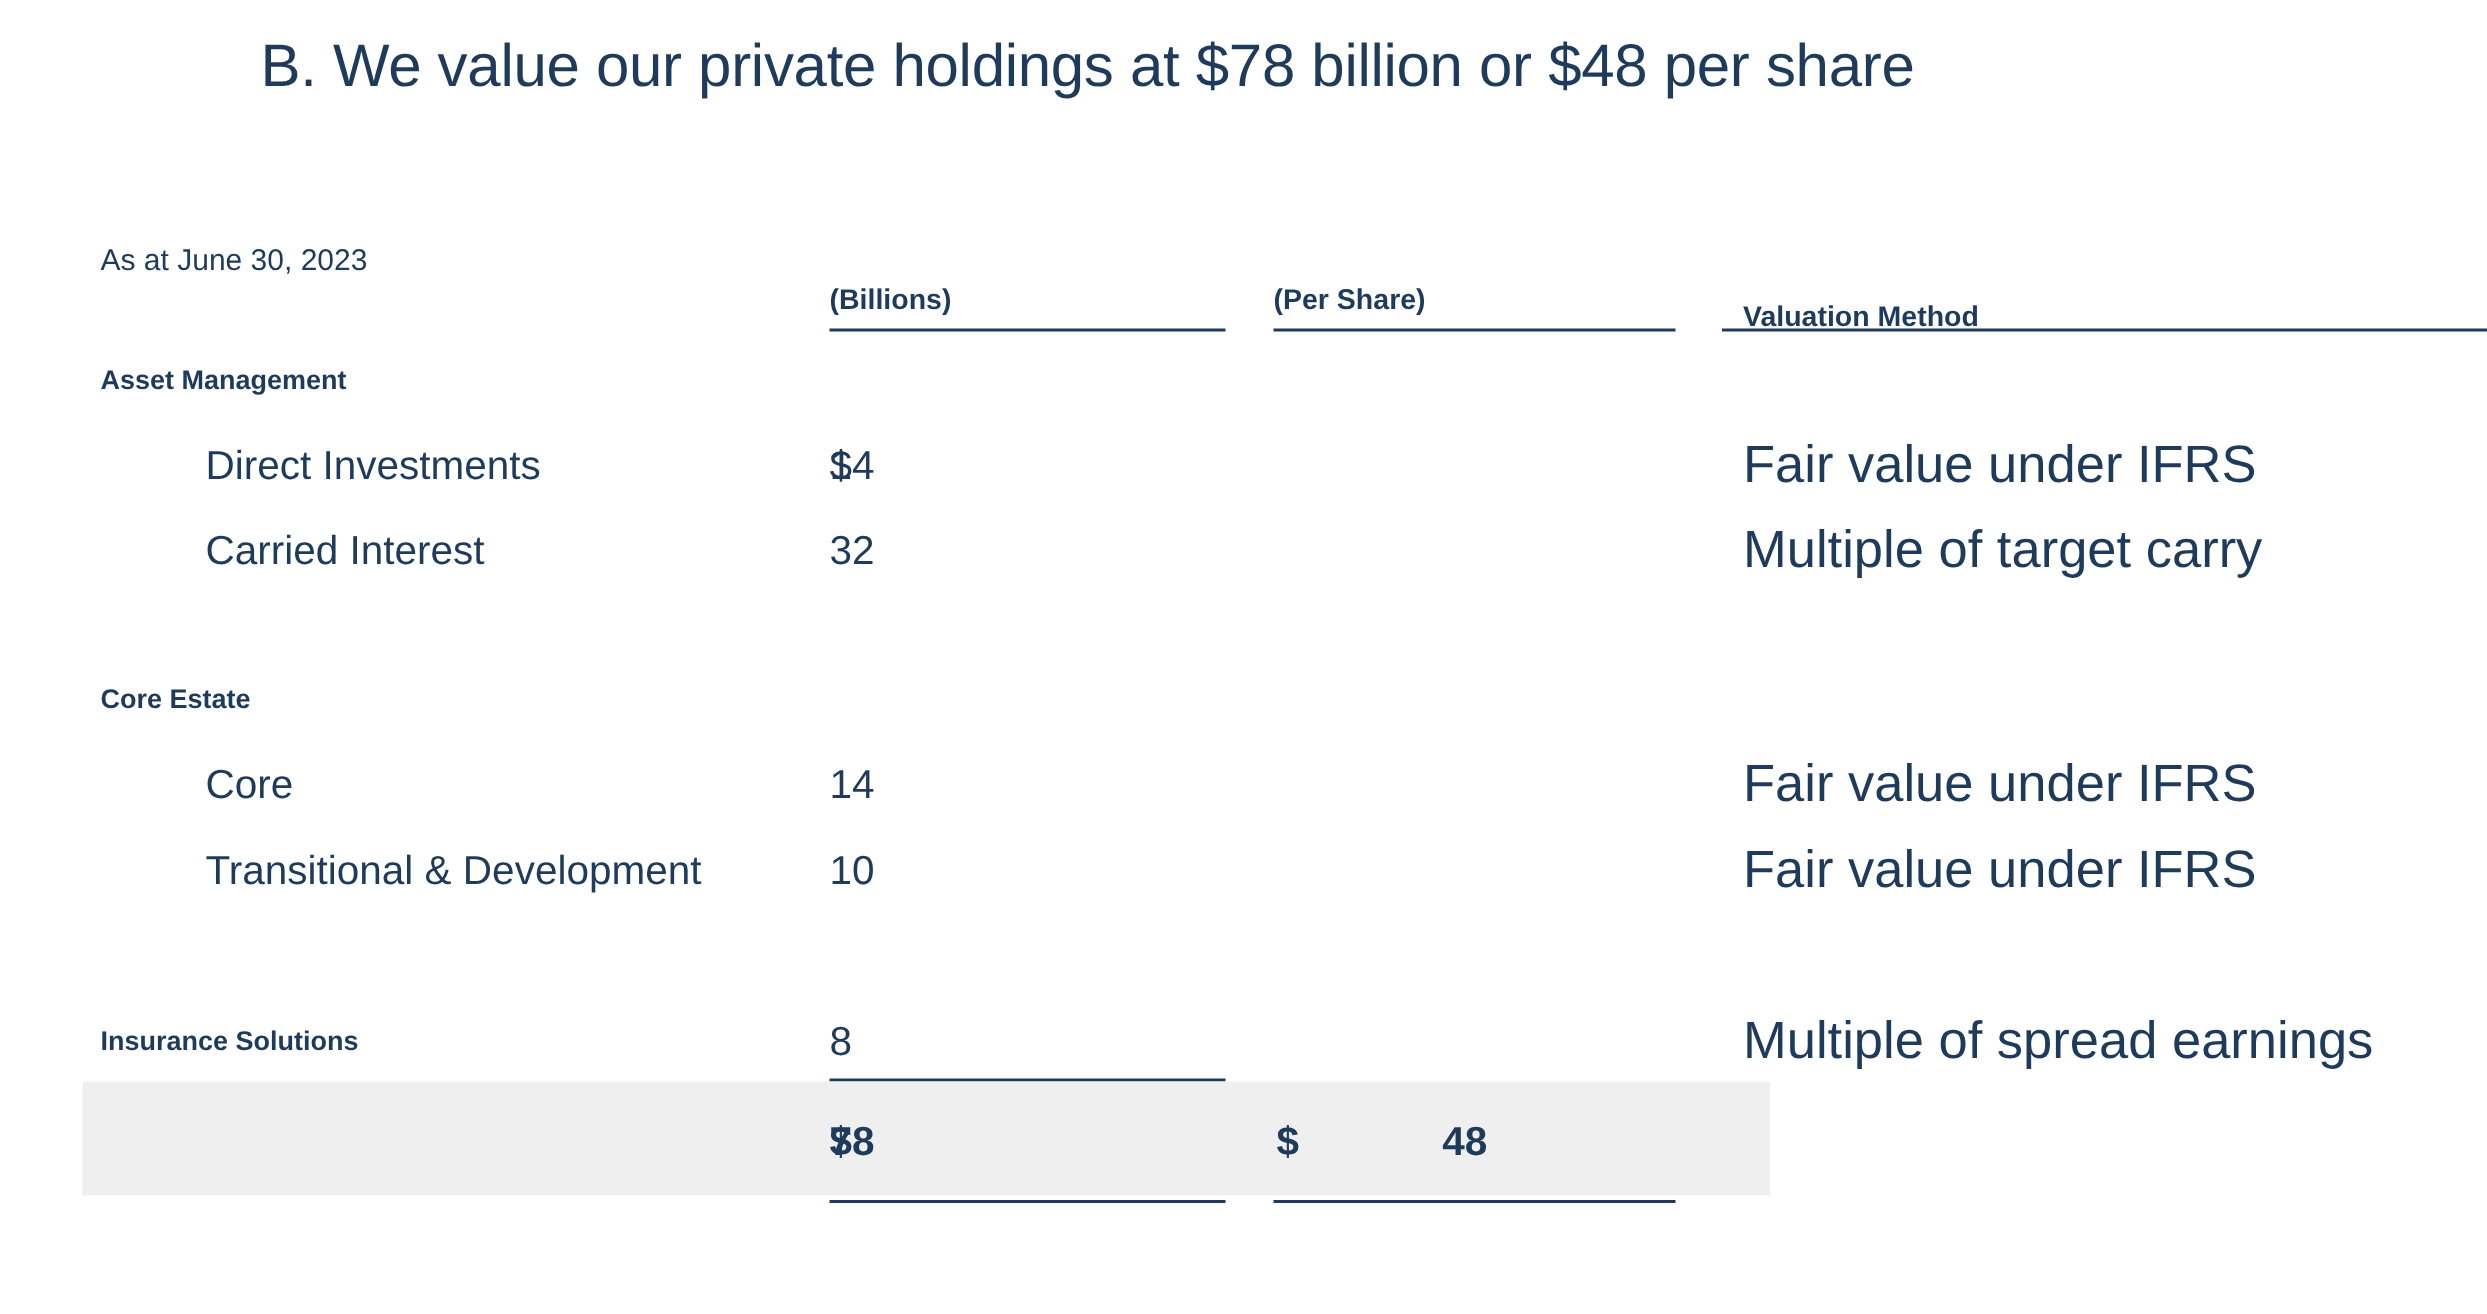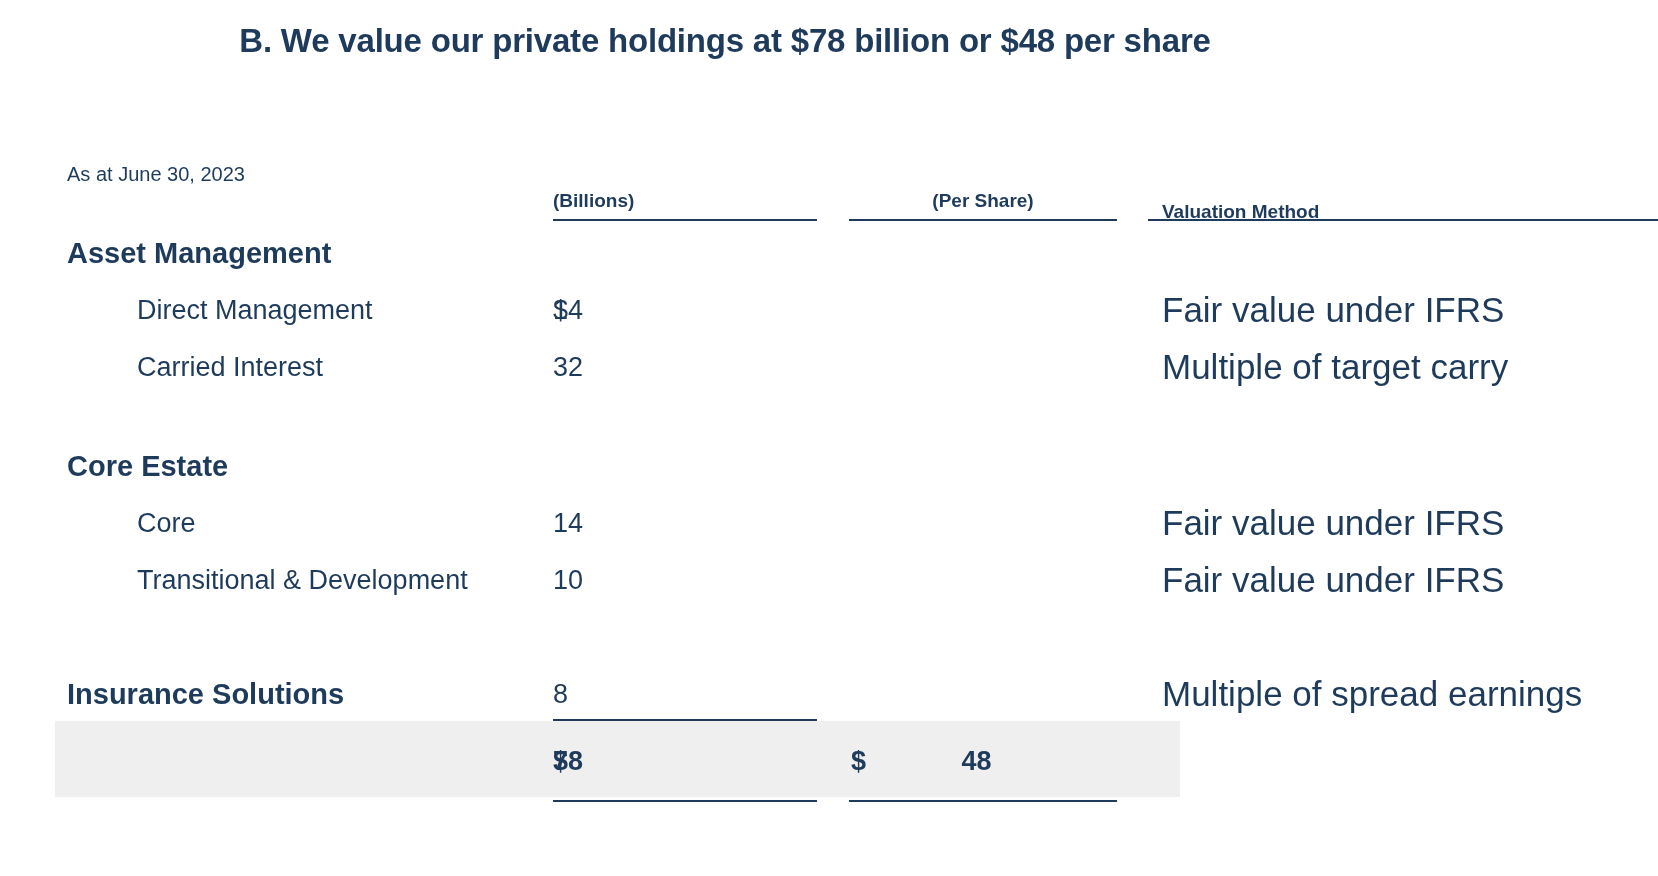--- a/index.html
+++ b/index.html
@@ -16,22 +16,22 @@
     position: relative;
   }
 
   
   .slide-title {
     position: absolute;
     left: 0;
     top: 22px;
     width: 1450px;
     text-align: center;
-    font-size: 33px;
-    font-weight: bold;
+    font-size: 40px;
+    font-weight: normal;
     letter-spacing: -0.2px;
     color: #1f3b5b;
     white-space: nowrap;
   }
 
   
   .table {
     position: absolute;
     left: 0;
     top: 0;
@@ -50,21 +50,21 @@
   .cell-label {
     position: absolute;
     left: 67px;
     width: 470px;
     top: 0;
     line-height: 58px;
     font-size: 27px;
     white-space: nowrap;
   }
   .cell-label.indent { left: 137px; width: 400px; }
-  .cell-label.section { font-weight: bold; font-size: 29px; }
+  .cell-label.section { font-weight: bold; font-size: 18px; }
 
   .cell-cur-b {
     position: absolute;
     left: 553px;
     width: 60px;
     top: 0;
     line-height: 58px;
     font-size: 27px;
     text-align: left;
   }
@@ -117,21 +117,21 @@
   }
   .colhead {
     position: absolute;
     top: 188px;
     font-size: 19px;
     font-weight: bold;
     line-height: 26px;
     white-space: nowrap;
   }
   .colhead.billions { left: 553px; width: 264px; text-align: left; }
-  .colhead.pershare { left: 849px; width: 268px; text-align: center; }
+  .colhead.pershare { left: 849px; width: 268px; text-align: left; }
   .colhead.method   { left: 1162px; width: 496px; text-align: left; margin-top: 11px; }
 
   .rule {
     position: absolute;
     height: 2px;
     background: #1f3b5b;
   }
   .rule.head-b { left: 553px;  width: 264px; top: 219px; }
   .rule.head-p { left: 849px;  width: 268px; top: 219px; }
   .rule.head-m { left: 1148px; width: 510px; top: 219px; }
@@ -163,21 +163,21 @@
   <div class="colhead method">Valuation Method</div>
   <div class="rule head-b"></div>
   <div class="rule head-p"></div>
   <div class="rule head-m"></div>
 
   <div class="row" style="top:224px">
     <div class="cell-label section">Asset Management</div>
   </div>
 
   <div class="row" style="top:281px">
-    <div class="cell-label indent">Direct Management</div>
+    <div class="cell-label indent">Direct Investments</div>
     <div class="cell-cur-b">$</div>
     <div class="cell-val-b">14</div>
     <div class="cell-val-p"></div>
     <div class="cell-method">Fair value under IFRS</div>
   </div>
 
   <div class="row" style="top:338px">
     <div class="cell-label indent">Carried Interest</div>
     <div class="cell-cur-b"></div>
     <div class="cell-val-b">32</div>

